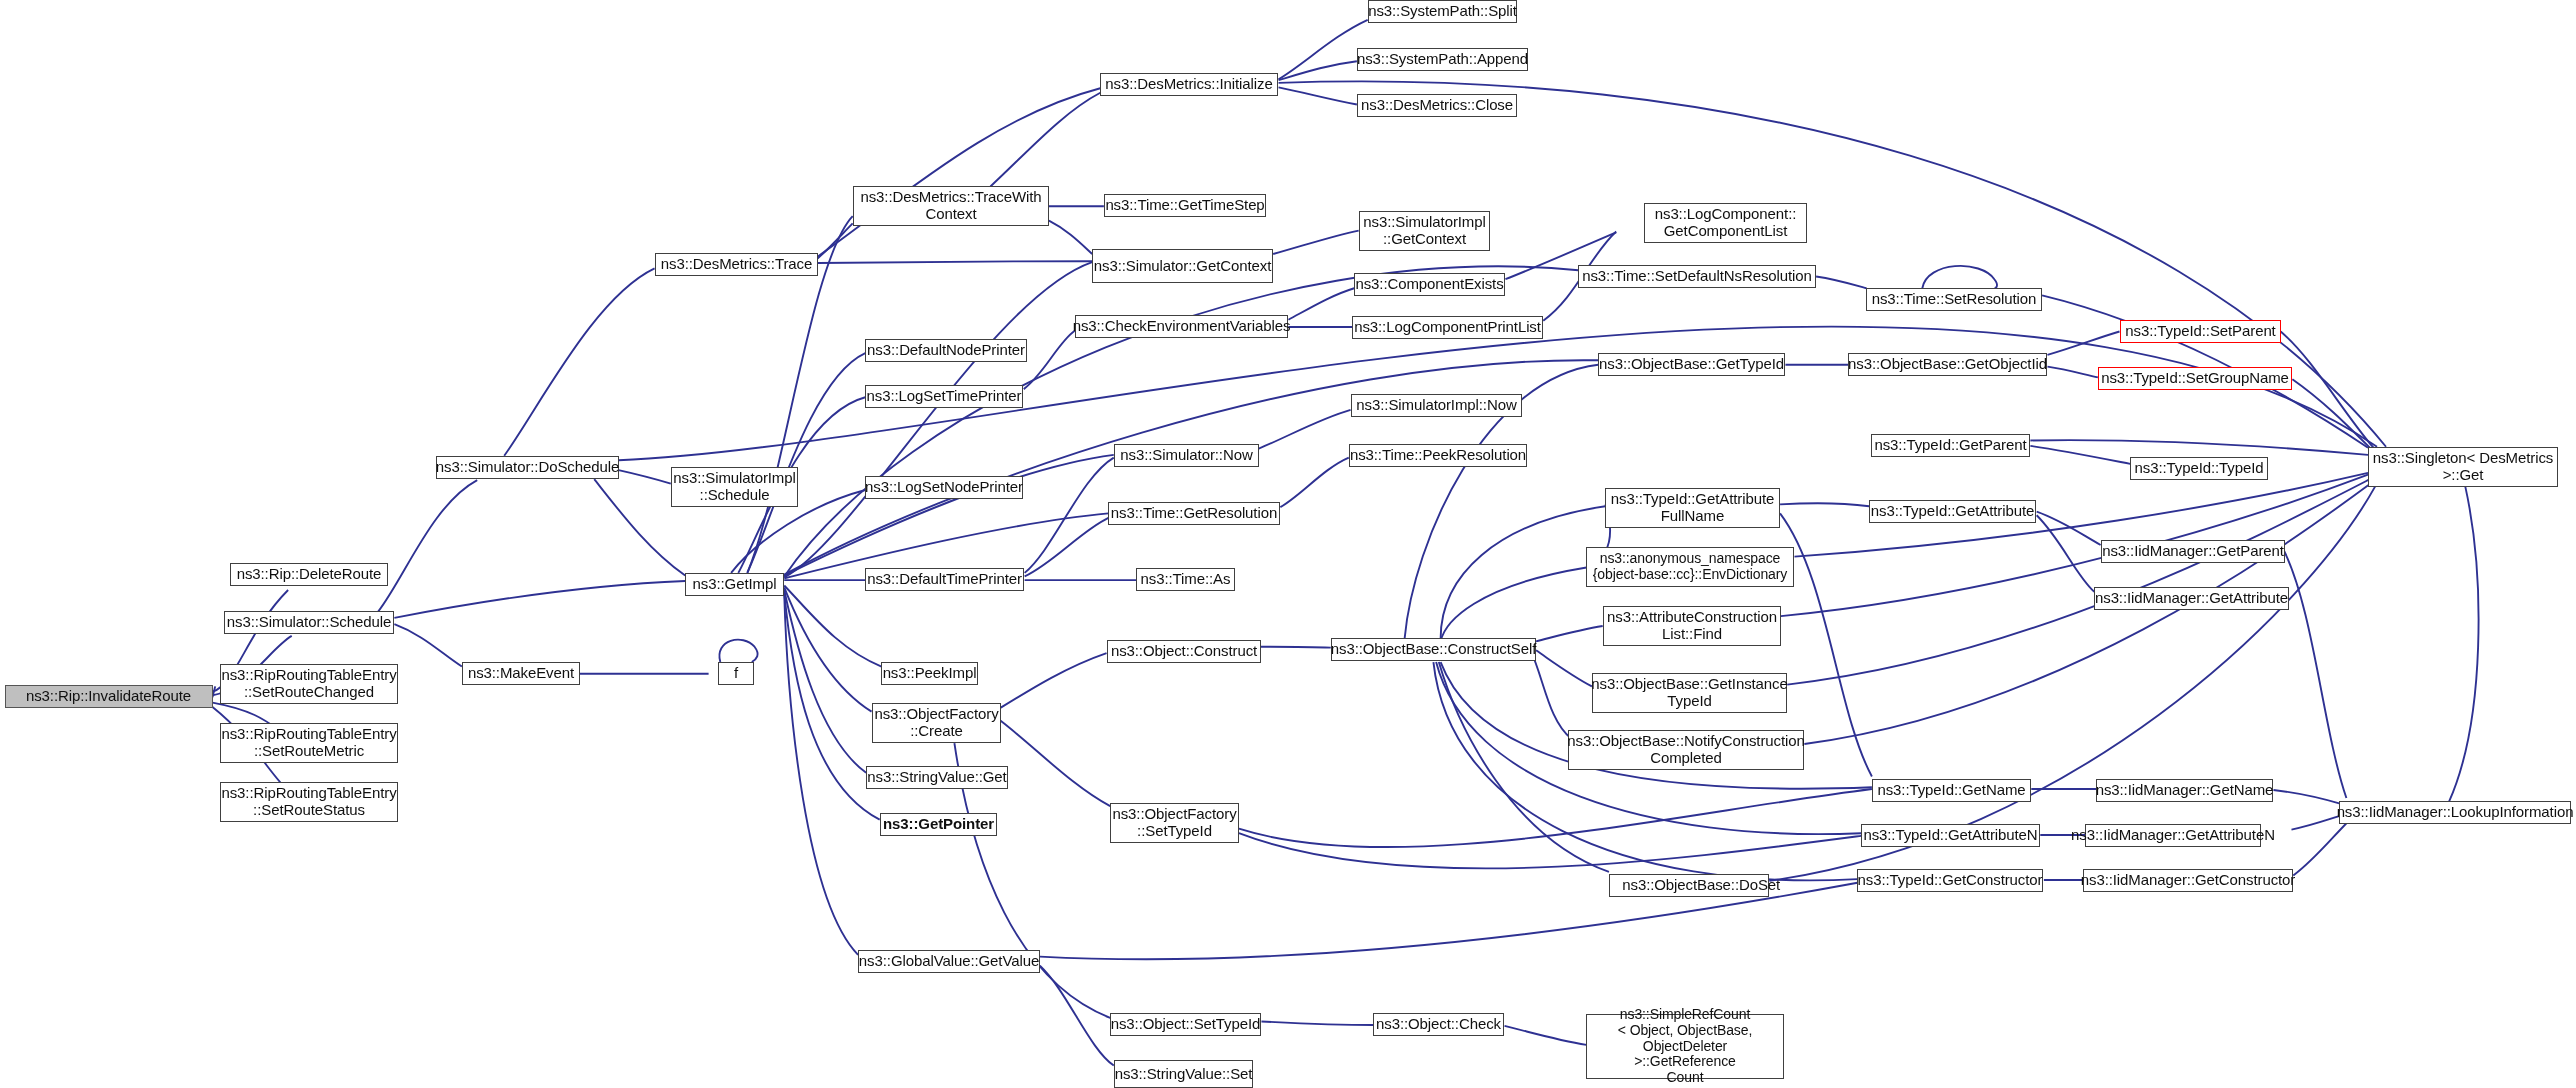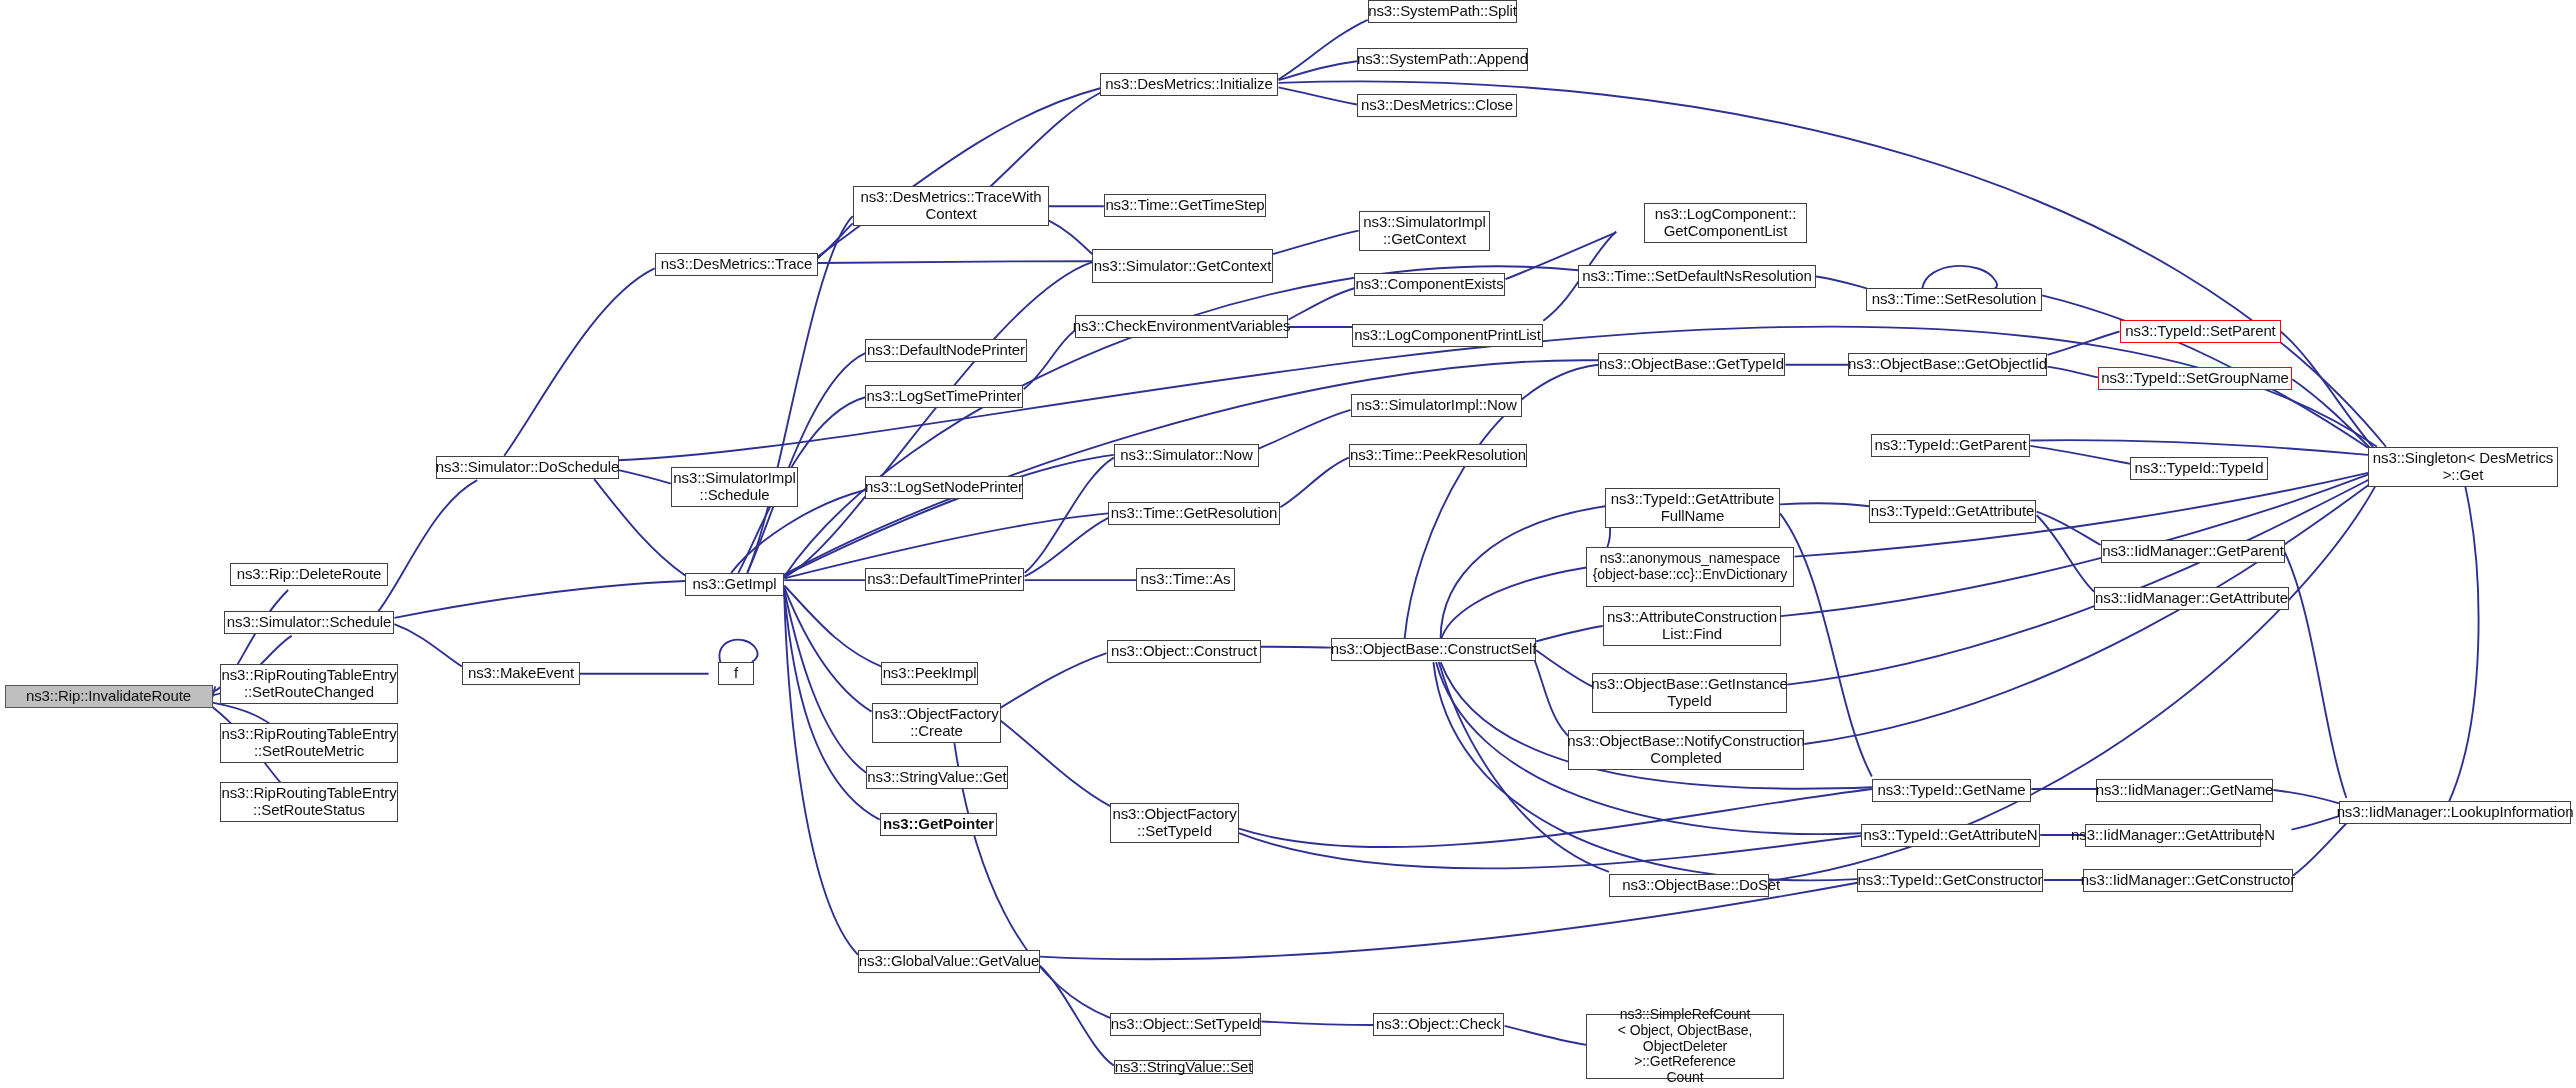--- a/index.html
+++ b/index.html
@@ -183,21 +183,21 @@
     <div class="node" style="left: 1100px; top: 73px; width: 178px; height: 23.4px;">ns3::DesMetrics::Initialize</div>
     <div class="node" style="left: 1368px; top: 0px; width: 149px; height: 23.4px;">ns3::SystemPath::Split</div>
     <div class="node" style="left: 1357px; top: 48px; width: 171px; height: 23.4px;">ns3::SystemPath::Append</div>
     <div class="node" style="left: 1357px; top: 94px; width: 160px; height: 23.4px;">ns3::DesMetrics::Close</div>
     <div class="node" style="left: 1104px; top: 194px; width: 162px; height: 23.4px;">ns3::Time::GetTimeStep</div>
     <div class="node" style="left: 1092px; top: 249px; width: 181px; height: 34px;">ns3::Simulator::GetContext</div>
     <div class="node" style="left: 1359px; top: 211px; width: 131px; height: 40px;">ns3::SimulatorImpl
 ::GetContext</div>
     <div class="node" style="left: 1354px; top: 273px; width: 151px; height: 23.4px;">ns3::ComponentExists</div>
     <div class="node" style="left: 1075px; top: 315px; width: 213px; height: 23.4px;">ns3::CheckEnvironmentVariables</div>
-    <div class="node" style="left: 1352px; top: 324px; width: 191px; height: 23.4px;">ns3::LogComponentPrintList</div>
+    <div class="node" style="left: 1352px; top: 316px; width: 191px; height: 23.4px;">ns3::LogComponentPrintList</div>
     <div class="node" style="left: 1616px; top: 203px; width: 163px; height: 40px; margin-left: 28px;">ns3::LogComponent::
 GetComponentList</div>
     <div class="node" style="left: 1578px; top: 265px; width: 238px; height: 23.4px;">ns3::Time::SetDefaultNsResolution</div>
     <div class="node" style="left: 1866px; top: 288px; width: 176px; height: 23.4px;">ns3::Time::SetResolution</div>
     <div class="node" style="left: 865px; top: 339px; width: 162px; height: 23.4px;">ns3::DefaultNodePrinter</div>
     <div class="node" style="left: 865px; top: 385px; width: 158px; height: 23.4px;">ns3::LogSetTimePrinter</div>
     <div class="node" style="left: 865px; top: 476px; width: 158px; height: 23.4px;">ns3::LogSetNodePrinter</div>
     <div class="node" style="left: 865px; top: 568px; width: 159px; height: 23.4px;">ns3::DefaultTimePrinter</div>
     <div class="node" style="left: 1136px; top: 568px; width: 99px; height: 23.4px;">ns3::Time::As</div>
     <div class="node" style="left: 1114px; top: 444px; width: 145px; height: 23.4px;">ns3::Simulator::Now</div>
@@ -237,20 +237,20 @@
     <div class="node" style="left: 1861px; top: 824px; width: 179px; height: 23.4px;">ns3::TypeId::GetAttributeN</div>
     <div class="node" style="left: 1857px; top: 869px; width: 186px; height: 23.4px;">ns3::TypeId::GetConstructor</div>
     <div class="node" style="left: 2096px; top: 779px; width: 177px; height: 23.4px;">ns3::IidManager::GetName</div>
     <div class="node" style="left: 2085px; top: 824px; width: 176px; height: 23.4px;">ns3::IidManager::GetAttributeN</div>
     <div class="node" style="left: 2083px; top: 869px; width: 210px; height: 23.4px;">ns3::IidManager::GetConstructor</div>
     <div class="node" style="left: 2339px; top: 801px; width: 232px; height: 23.4px;">ns3::IidManager::LookupInformation</div>
     <div class="node" style="left: 2368px; top: 447px; width: 190px; height: 40px;">ns3::Singleton&lt; DesMetrics
 &gt;::Get</div>
     <div class="node" style="left: 858px; top: 950px; width: 182px; height: 23.4px;">ns3::GlobalValue::GetValue</div>
     <div class="node" style="left: 1110px; top: 1013px; width: 151px; height: 23.4px;">ns3::Object::SetTypeId</div>
-    <div class="node" style="left: 1114px; top: 1060px; width: 139px; height: 14px;">ns3::StringValue::Set</div>
+    <div class="node" style="left: 1114px; top: 1060px; width: 139px; height: 28px;">ns3::StringValue::Set</div>
     <div class="node" style="left: 1373px; top: 1013px; width: 131px; height: 23.4px;">ns3::Object::Check</div>
     <div class="node small" style="left: 1586px; top: 1014px; width: 198px; height: 65px;">ns3::SimpleRefCount
 &lt; Object, ObjectBase,
  ObjectDeleter &gt;::GetReference
 Count</div>
   </div>
 
 
 </body></html>

